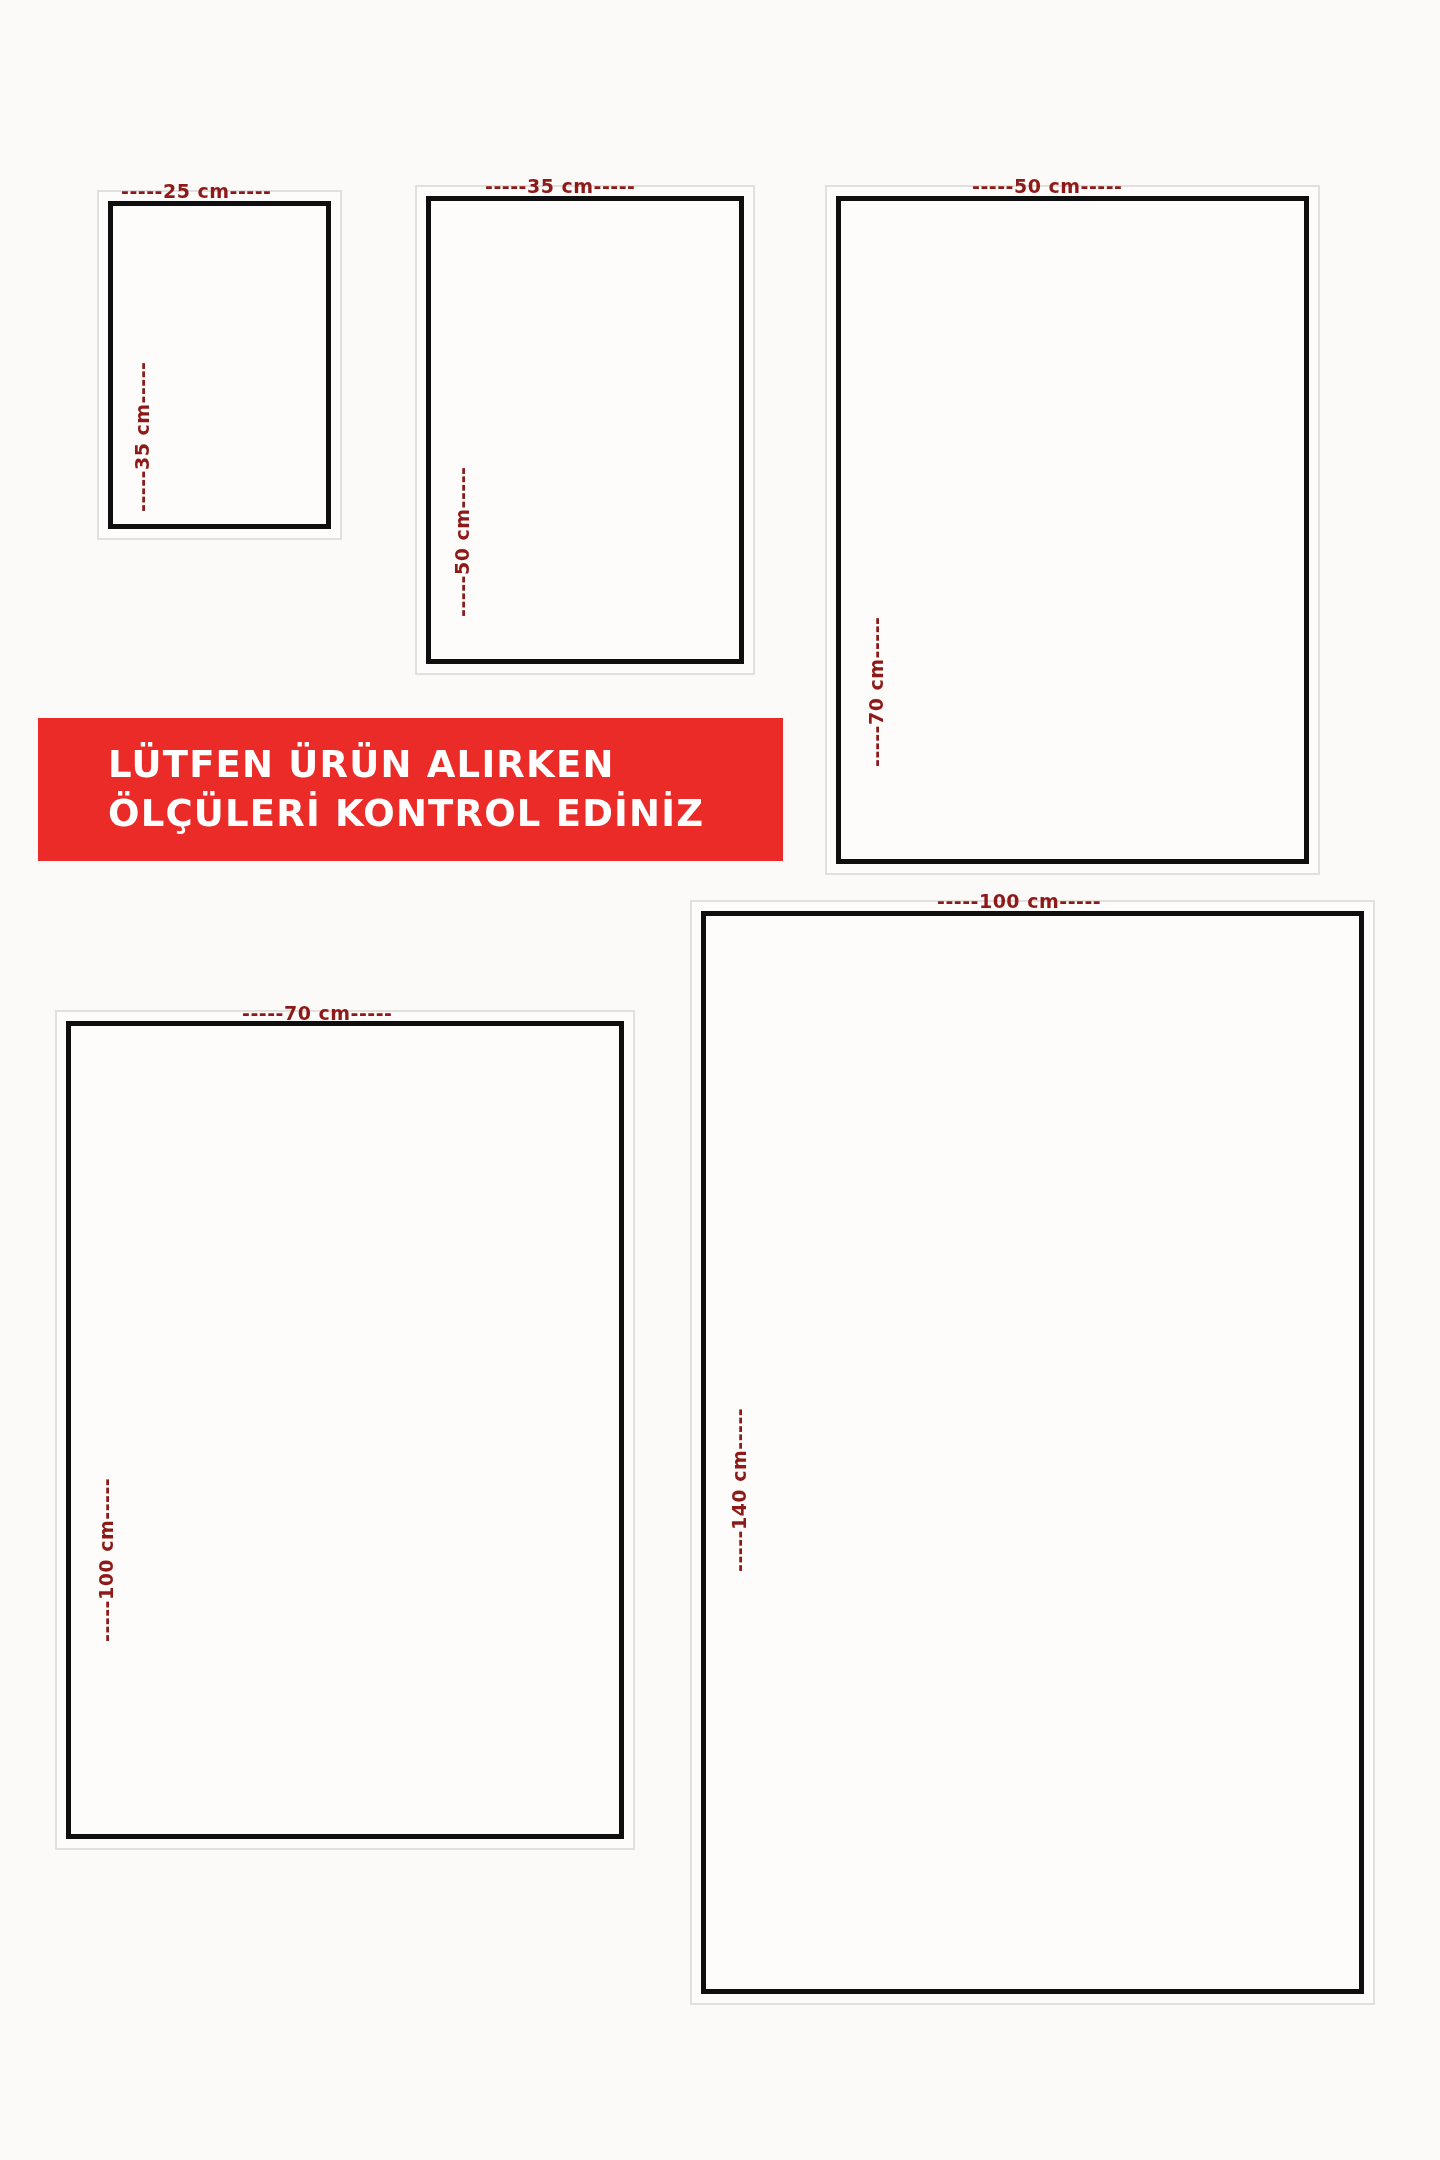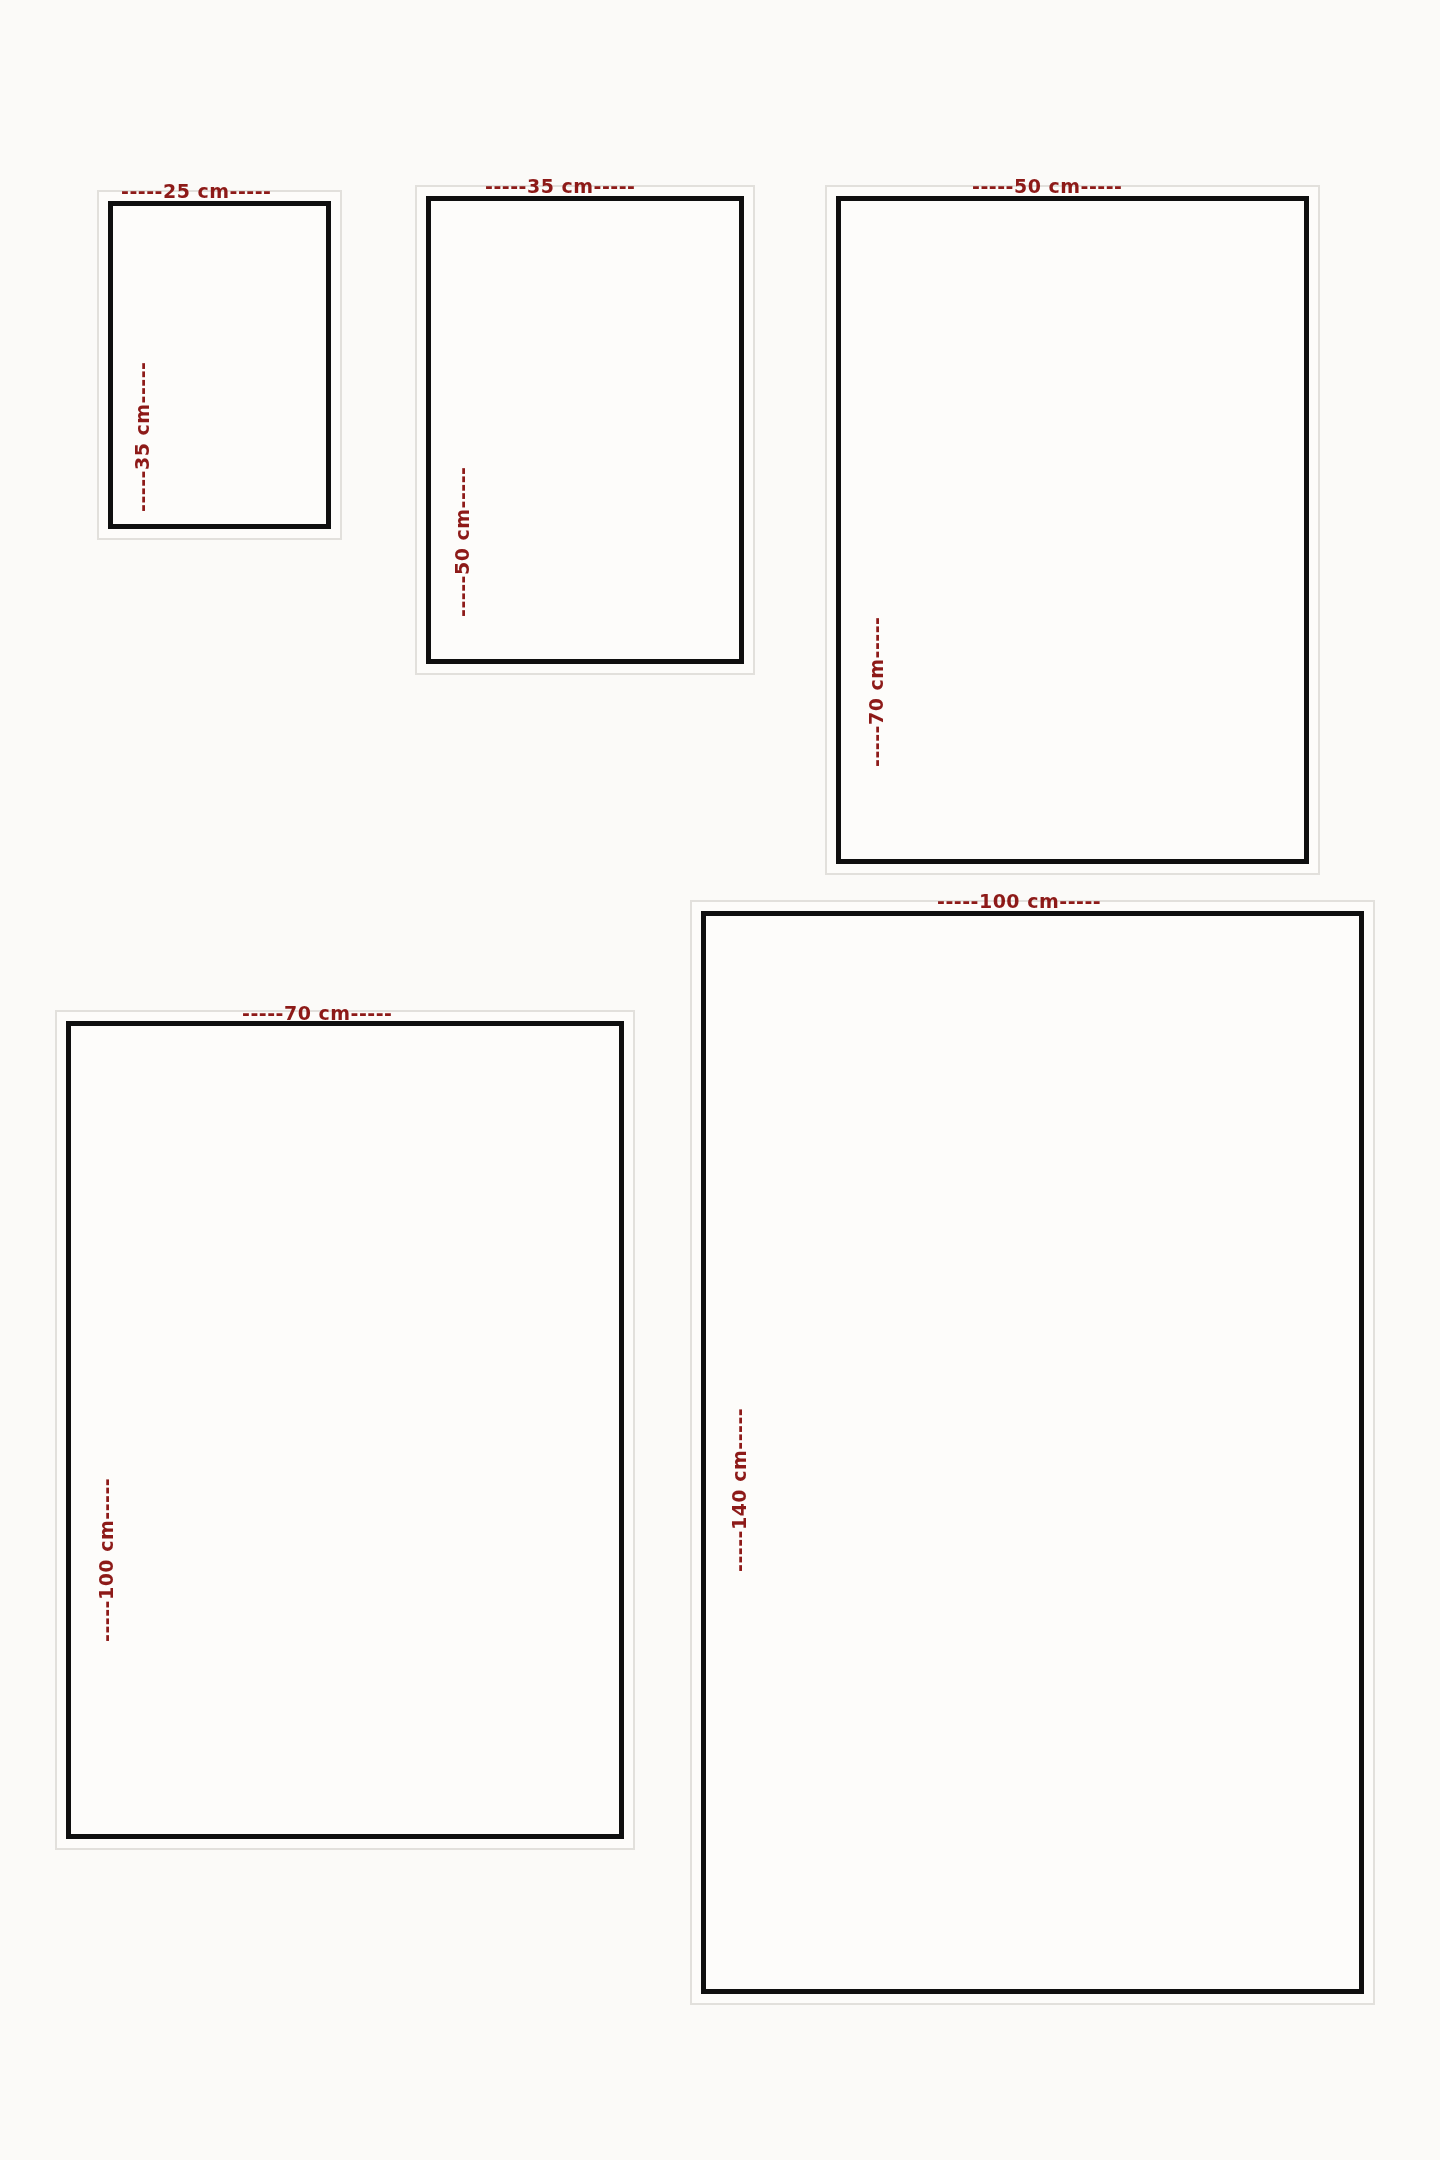--- a/index.html
+++ b/index.html
@@ -108,14 +108,18 @@
     <div class="dim" style="left:185px; top:-10px;">-----70 cm-----</div>
     <div class="dim dim-v" style="left:38px; top:630px;">-----100 cm-----</div>
   </div>
 
   <div class="frame" style="left:690px; top:900px; width:685px; height:1105px;">
     <div class="frame-inner"></div>
     <div class="dim" style="left:245px; top:-12px;">-----100 cm-----</div>
     <div class="dim dim-v" style="left:36px; top:670px;">-----140 cm-----</div>
   </div>
 
+  <div id="notice">
+    <div class="line">LÜTFEN ÜRÜN ALIRKEN</div>
+    <div class="line">ÖLÇÜLERİ KONTROL EDİNİZ</div>
+  </div>
 
 </div>
 
 </body></html>

